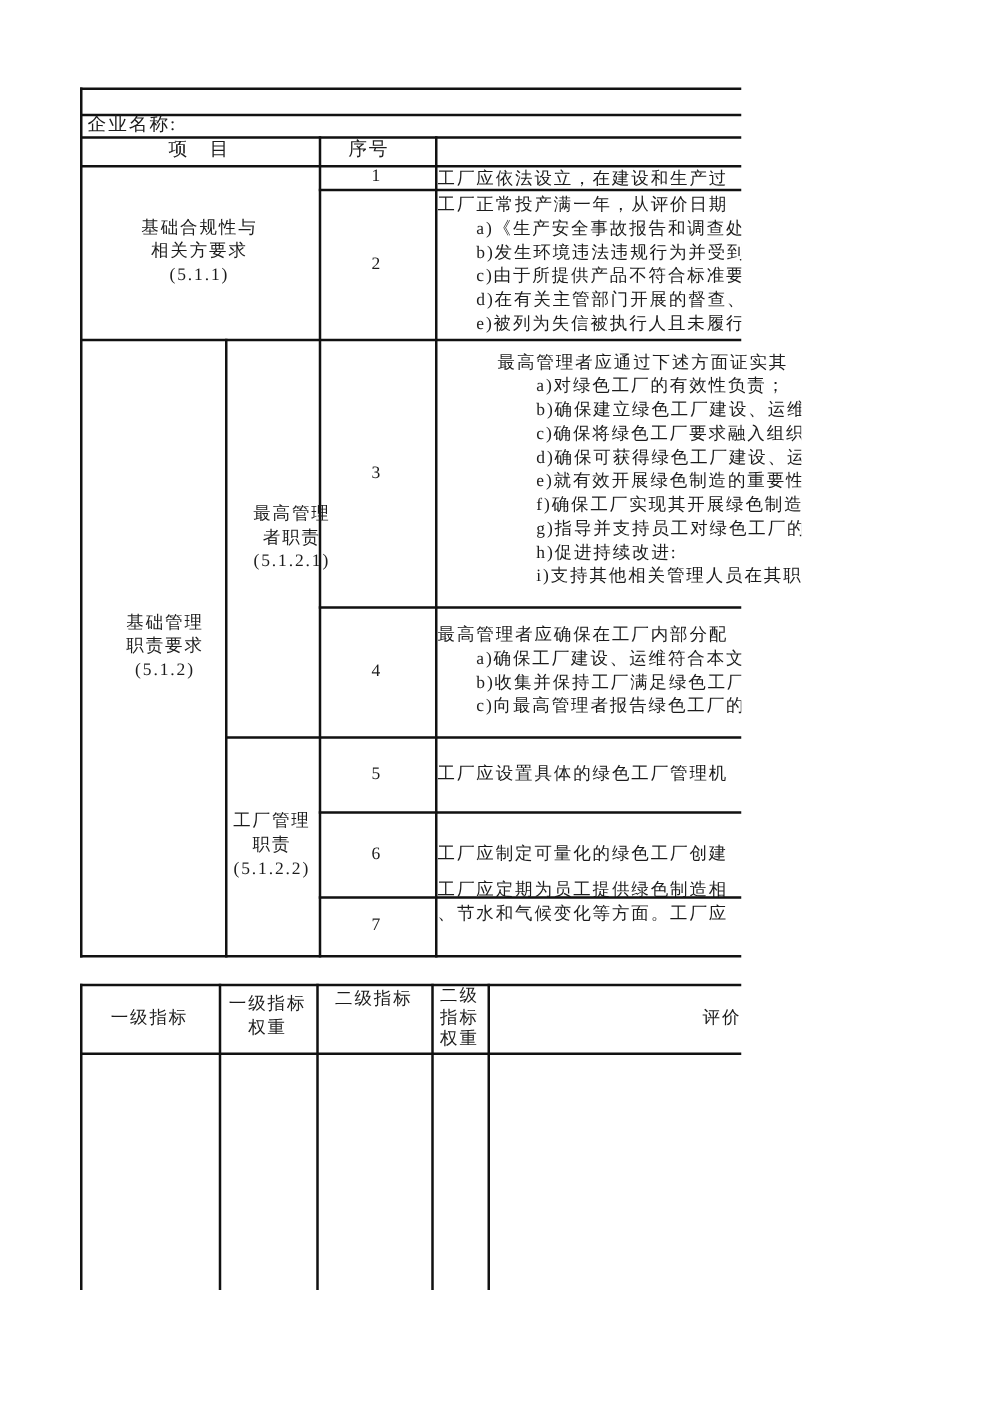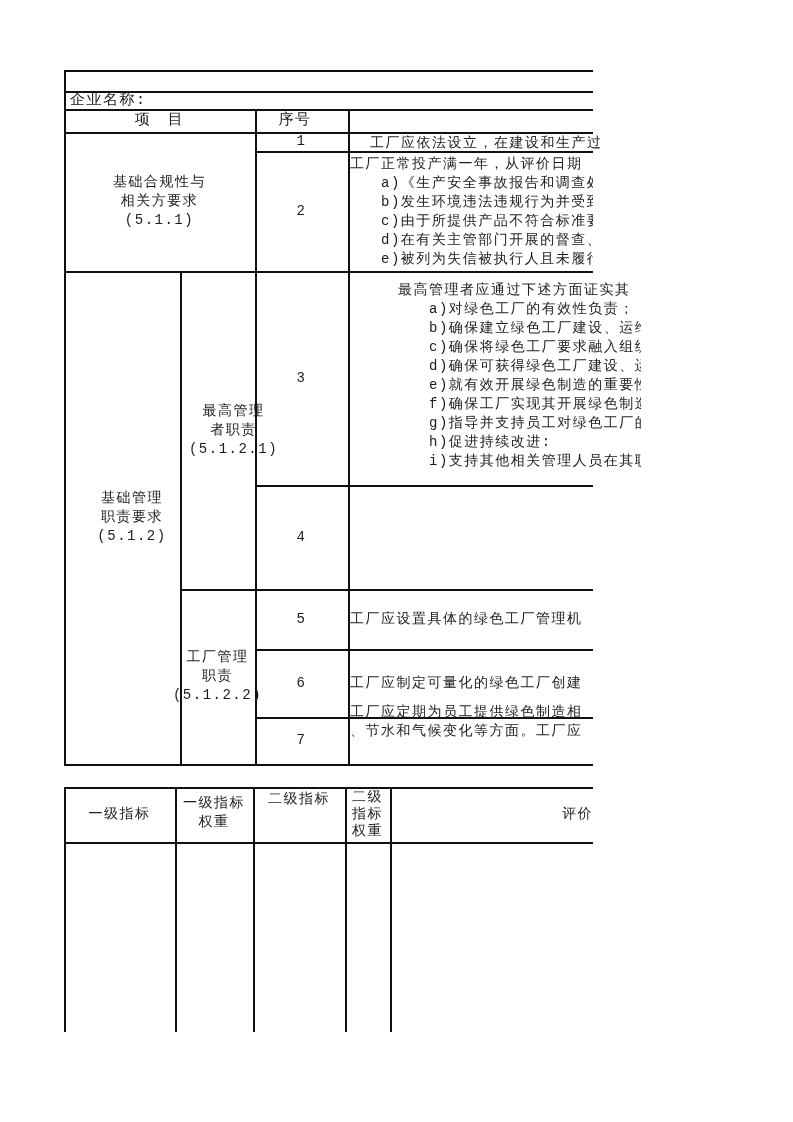--- a/index.html
+++ b/index.html
@@ -2,21 +2,21 @@
 <html><head>
 <meta charset="utf-8">
 <style>
   html,body{margin:0;padding:0;background:#ffffff;}
   .page{
     position:relative;width:793px;height:1122px;background:#ffffff;overflow:hidden;
     font-family:"Liberation Serif","DejaVu Serif",serif;color:#1c1c1c;
   }
   .hl{position:absolute;height:2px;background:#111;}
   .vl{position:absolute;width:2px;background:#111;}
-  .txt{position:absolute;white-space:pre;line-height:19px;font-size:14px;letter-spacing:1.5px;font-family:Liberation Mono, monospace;}
+  .txt{position:absolute;white-space:pre;line-height:19px;font-size:14px;letter-spacing:1.5px;}
   .cell-center{display:flex;align-items:center;justify-content:center;text-align:center;}
   .clip{overflow:hidden;}
   .hdr{font-size:15px;}
   .content-col{left:350px;width:243px;}
 </style>
 </head>
 <body>
 
 <div class="page">
 
@@ -63,37 +63,41 @@
 (5.1.2.2)</div>
 
   <div class="txt cell-center" style="left:255px;top:132px;width:93px;height:19px;">1</div>
   <div class="txt cell-center" style="left:255px;top:151px;width:93px;height:120px;">2</div>
   <div class="txt cell-center" style="left:255px;top:271px;width:93px;height:214px;">3</div>
   <div class="txt cell-center" style="left:255px;top:485px;width:93px;height:104px;">4</div>
   <div class="txt cell-center" style="left:255px;top:589px;width:93px;height:60px;">5</div>
   <div class="txt cell-center" style="left:255px;top:649px;width:93px;height:68px;">6</div>
   <div class="txt cell-center" style="left:255px;top:717px;width:93px;height:47px;">7</div>
 
-  <div class="txt clip content-col" style="top:134px;height:19px;padding-left:20px;">工厂应依法设立，在建设和生产过</div>
+  <div class="txt clip content-col" style="top:134px;height:19px;">工厂应依法设立，在建设和生产过</div>
   <div class="txt clip content-col" style="top:155px;height:115px;">工厂正常投产满一年，从评价日期
 　　a)《生产安全事故报告和调查处
 　　b)发生环境违法违规行为并受到
 　　c)由于所提供产品不符合标准要
 　　d)在有关主管部门开展的督查、
 　　e)被列为失信被执行人且未履行</div>
   <div class="txt clip content-col" style="top:281px;height:191px;padding-left:48px;">最高管理者应通过下述方面证实其
 　　a)对绿色工厂的有效性负责；
 　　b)确保建立绿色工厂建设、运维
 　　c)确保将绿色工厂要求融入组织
 　　d)确保可获得绿色工厂建设、运
 　　e)就有效开展绿色制造的重要性
 　　f)确保工厂实现其开展绿色制造
 　　g)指导并支持员工对绿色工厂的
 　　h)促进持续改进:
 　　i)支持其他相关管理人员在其职</div>
+  <div class="txt clip content-col" style="top:499px;height:77px;">最高管理者应确保在工厂内部分配
+　　a)确保工厂建设、运维符合本文
+　　b)收集并保持工厂满足绿色工厂
+　　c)向最高管理者报告绿色工厂的</div>
   <div class="txt clip content-col" style="top:610px;height:19px;">工厂应设置具体的绿色工厂管理机</div>
   <div class="txt clip content-col" style="top:674px;height:19px;">工厂应制定可量化的绿色工厂创建</div>
   <div class="txt clip content-col" style="top:703px;height:39px;">工厂应定期为员工提供绿色制造相
 、节水和气候变化等方面。工厂应</div>
 
   <div class="txt cell-center" style="left:64px;top:787px;width:111px;height:55px;">一级指标</div>
   <div class="txt cell-center" style="left:175px;top:787px;width:78px;height:51px;">一级指标
 权重</div>
   <div class="txt" style="left:253px;top:790px;width:92px;text-align:center;">二级指标</div>
   <div class="txt cell-center" style="left:345px;top:787px;width:45px;height:55px;line-height:17px;">二级

